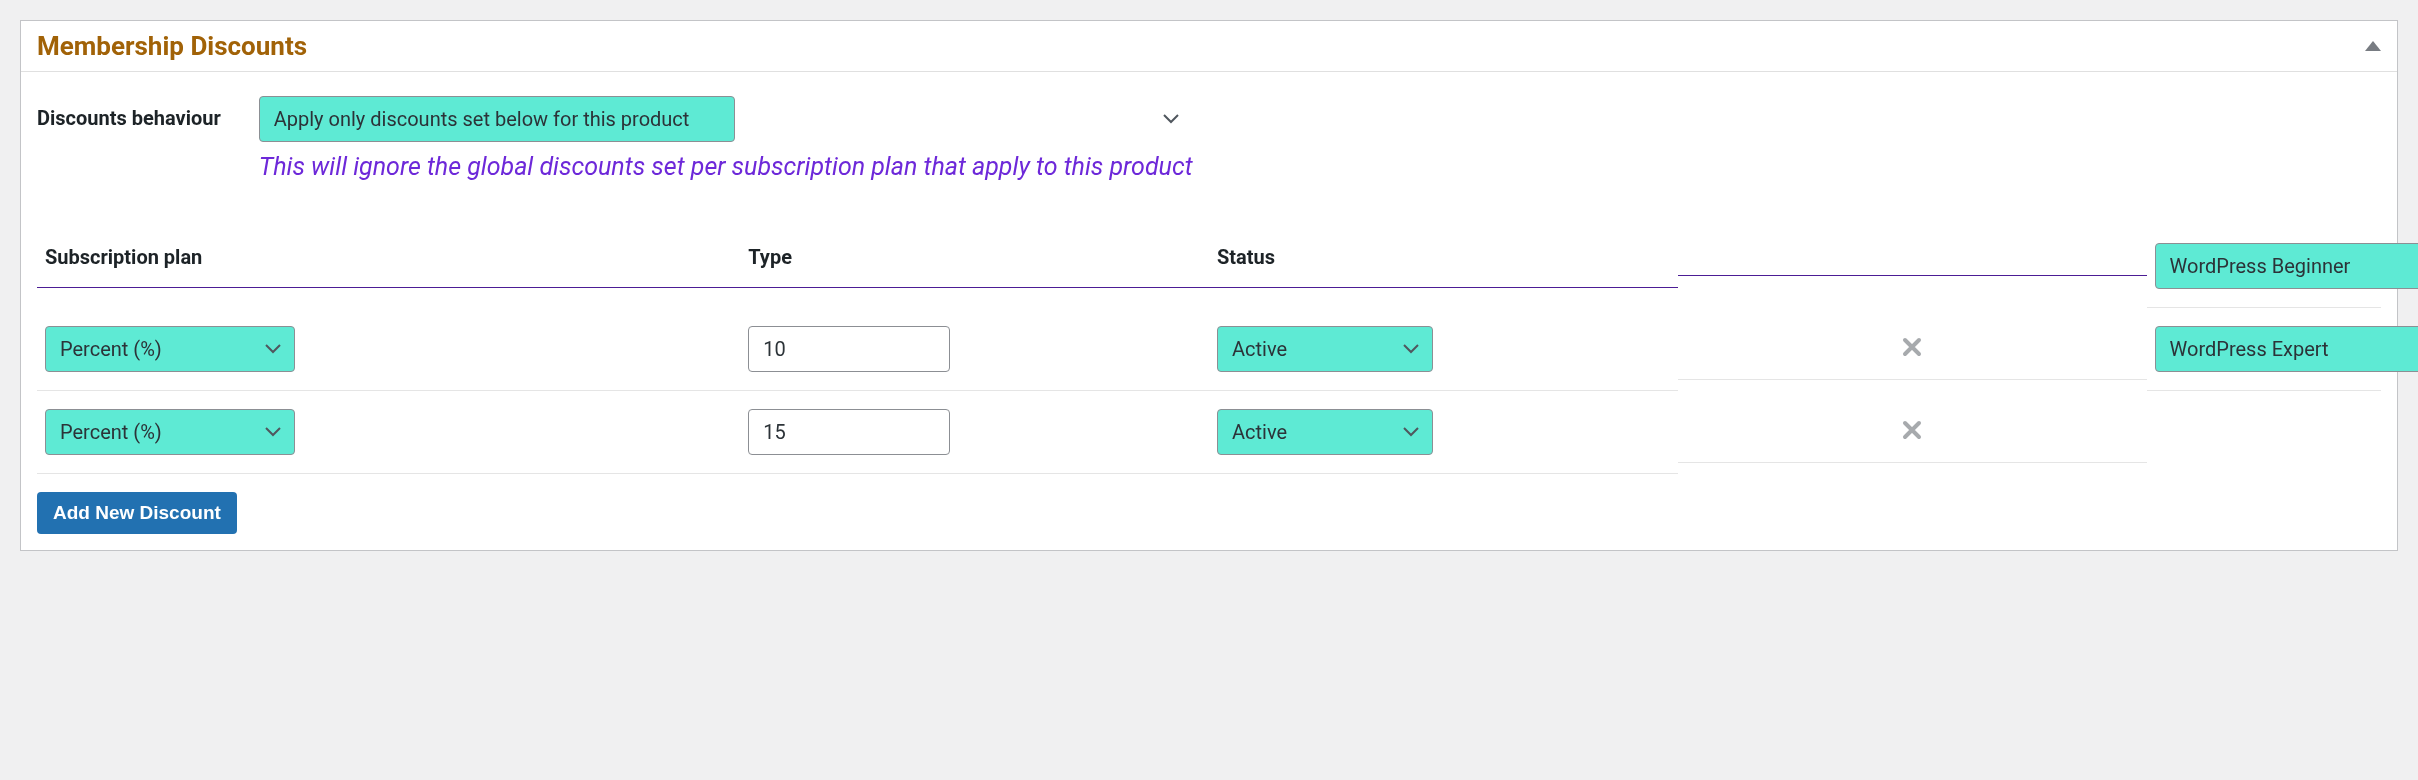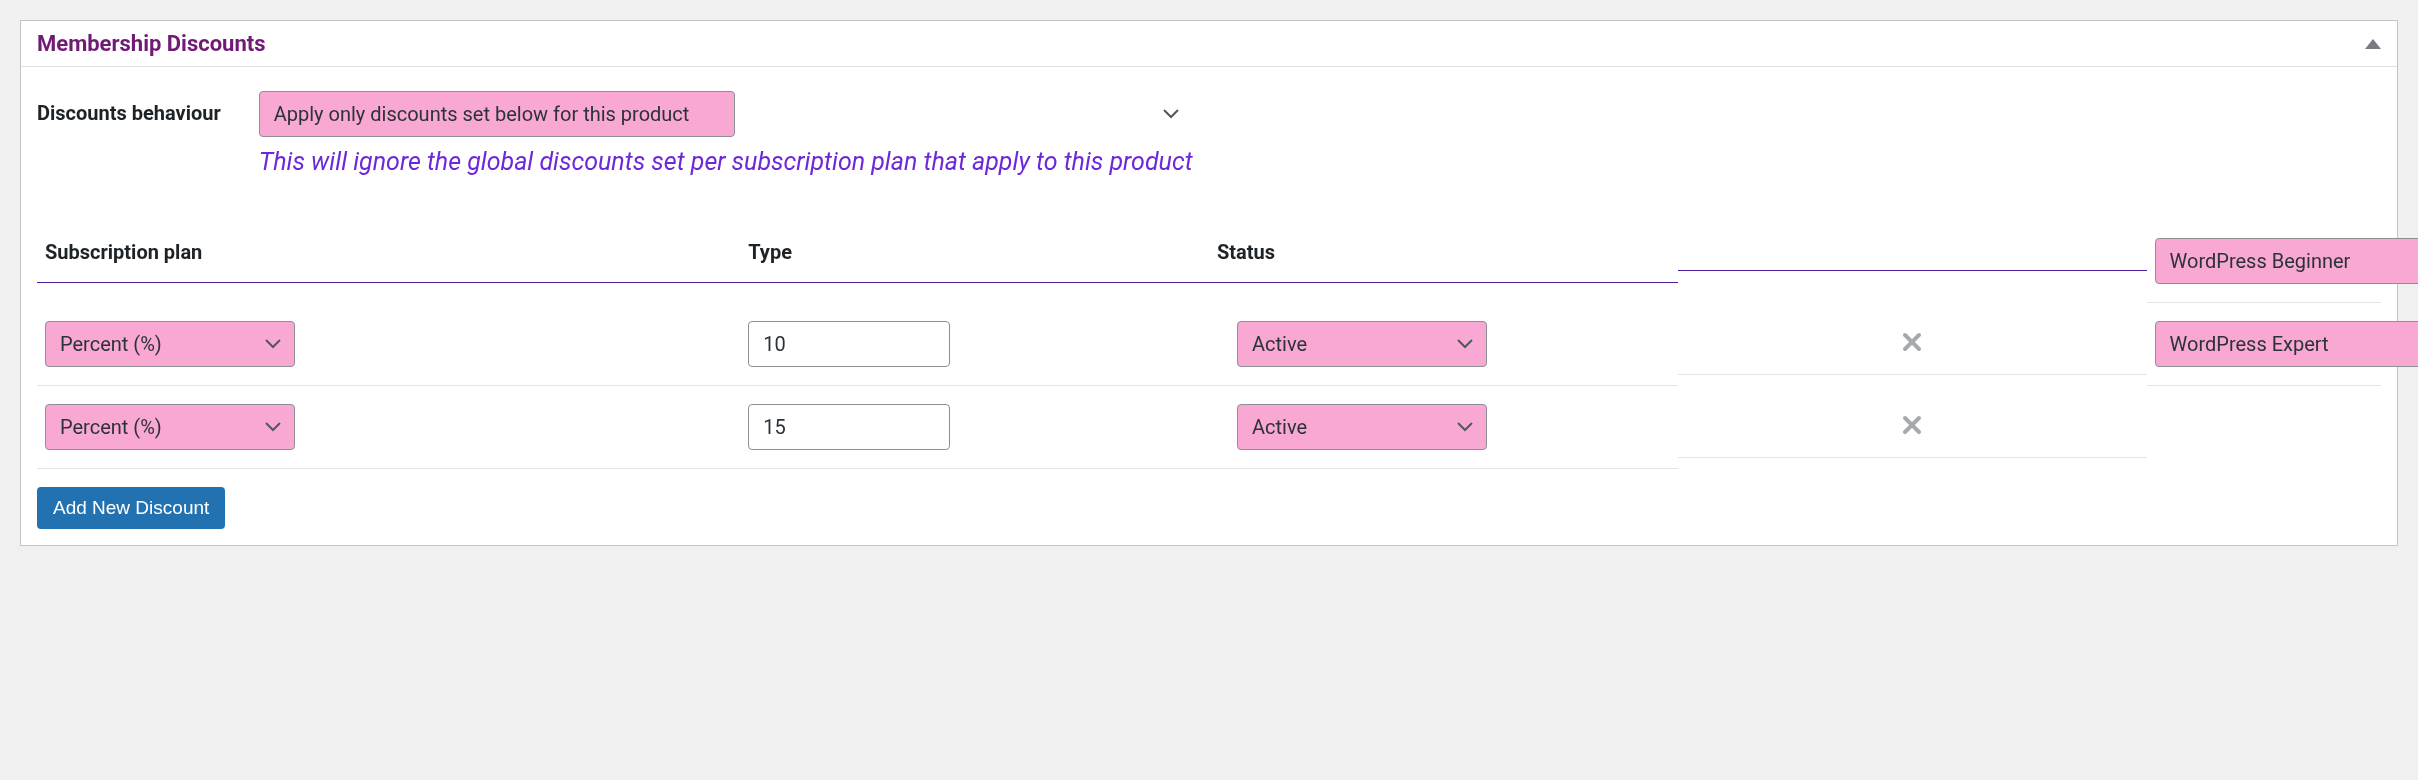--- a/index.html
+++ b/index.html
@@ -15,23 +15,23 @@
     border: 1px solid #c3c4c7;
   }
   .panel-header {
     display: flex;
     align-items: center;
     justify-content: space-between;
     padding: 10px 16px;
     border-bottom: 1px solid #e0e0e0;
   }
   .panel-title {
-    font-size: 22px;
-    font-weight: 700;
-    color: #701a75;
+    font-size: 26px;
+    font-weight: 700;
+    color: #a16207;
   }
   .collapse-icon {
     width: 0;
     height: 0;
     border-left: 8px solid transparent;
     border-right: 8px solid transparent;
     border-bottom: 10px solid #787c82;
   }
   .panel-body {
     padding: 24px 16px 16px 16px;
@@ -57,21 +57,21 @@
   .select-wrap {
     position: relative;
     display: inline-block;
   }
   .select-wrap select {
     appearance: none;
     -webkit-appearance: none;
     font-family: inherit;
     font-size: 20px;
     color: #2c3338;
-    background: #f9a8d4;
+    background: #5eead4;
     border: 1px solid #8c8f94;
     border-radius: 4px;
     padding: 10px 44px 10px 14px;
     min-height: 42px;
     line-height: 1.2;
   }
   .select-wrap .chev {
     position: absolute;
     right: 14px;
     top: 50%;
@@ -107,37 +107,37 @@
     color: #2c3338;
     background: #fff;
     border: 1px solid #8c8f94;
     border-radius: 4px;
     padding: 10px 14px;
     min-height: 42px;
     width: 202px;
   }
   .sel-plan select { width: 344px; }
   .sel-type select { width: 250px; }
-  .sel-status select { width: 250px; margin-left: 20px; }
+  .sel-status select { width: 216px; }
   .remove-cell {
     text-align: center;
   }
   .remove-icon {
     display: inline-flex;
     cursor: pointer;
     color: #a7aaad;
   }
   .remove-icon svg { display: block; }
   .btn-primary {
     display: inline-block;
     margin-top: 18px;
     background: #2271b1;
     color: #fff;
     font-size: 19px;
-    font-weight: 400;
+    font-weight: 700;
     border: none;
     border-radius: 4px;
     padding: 10px 16px;
     cursor: pointer;
   }
 </style>
 </head>
 <body>
 
 <div class="panel">

